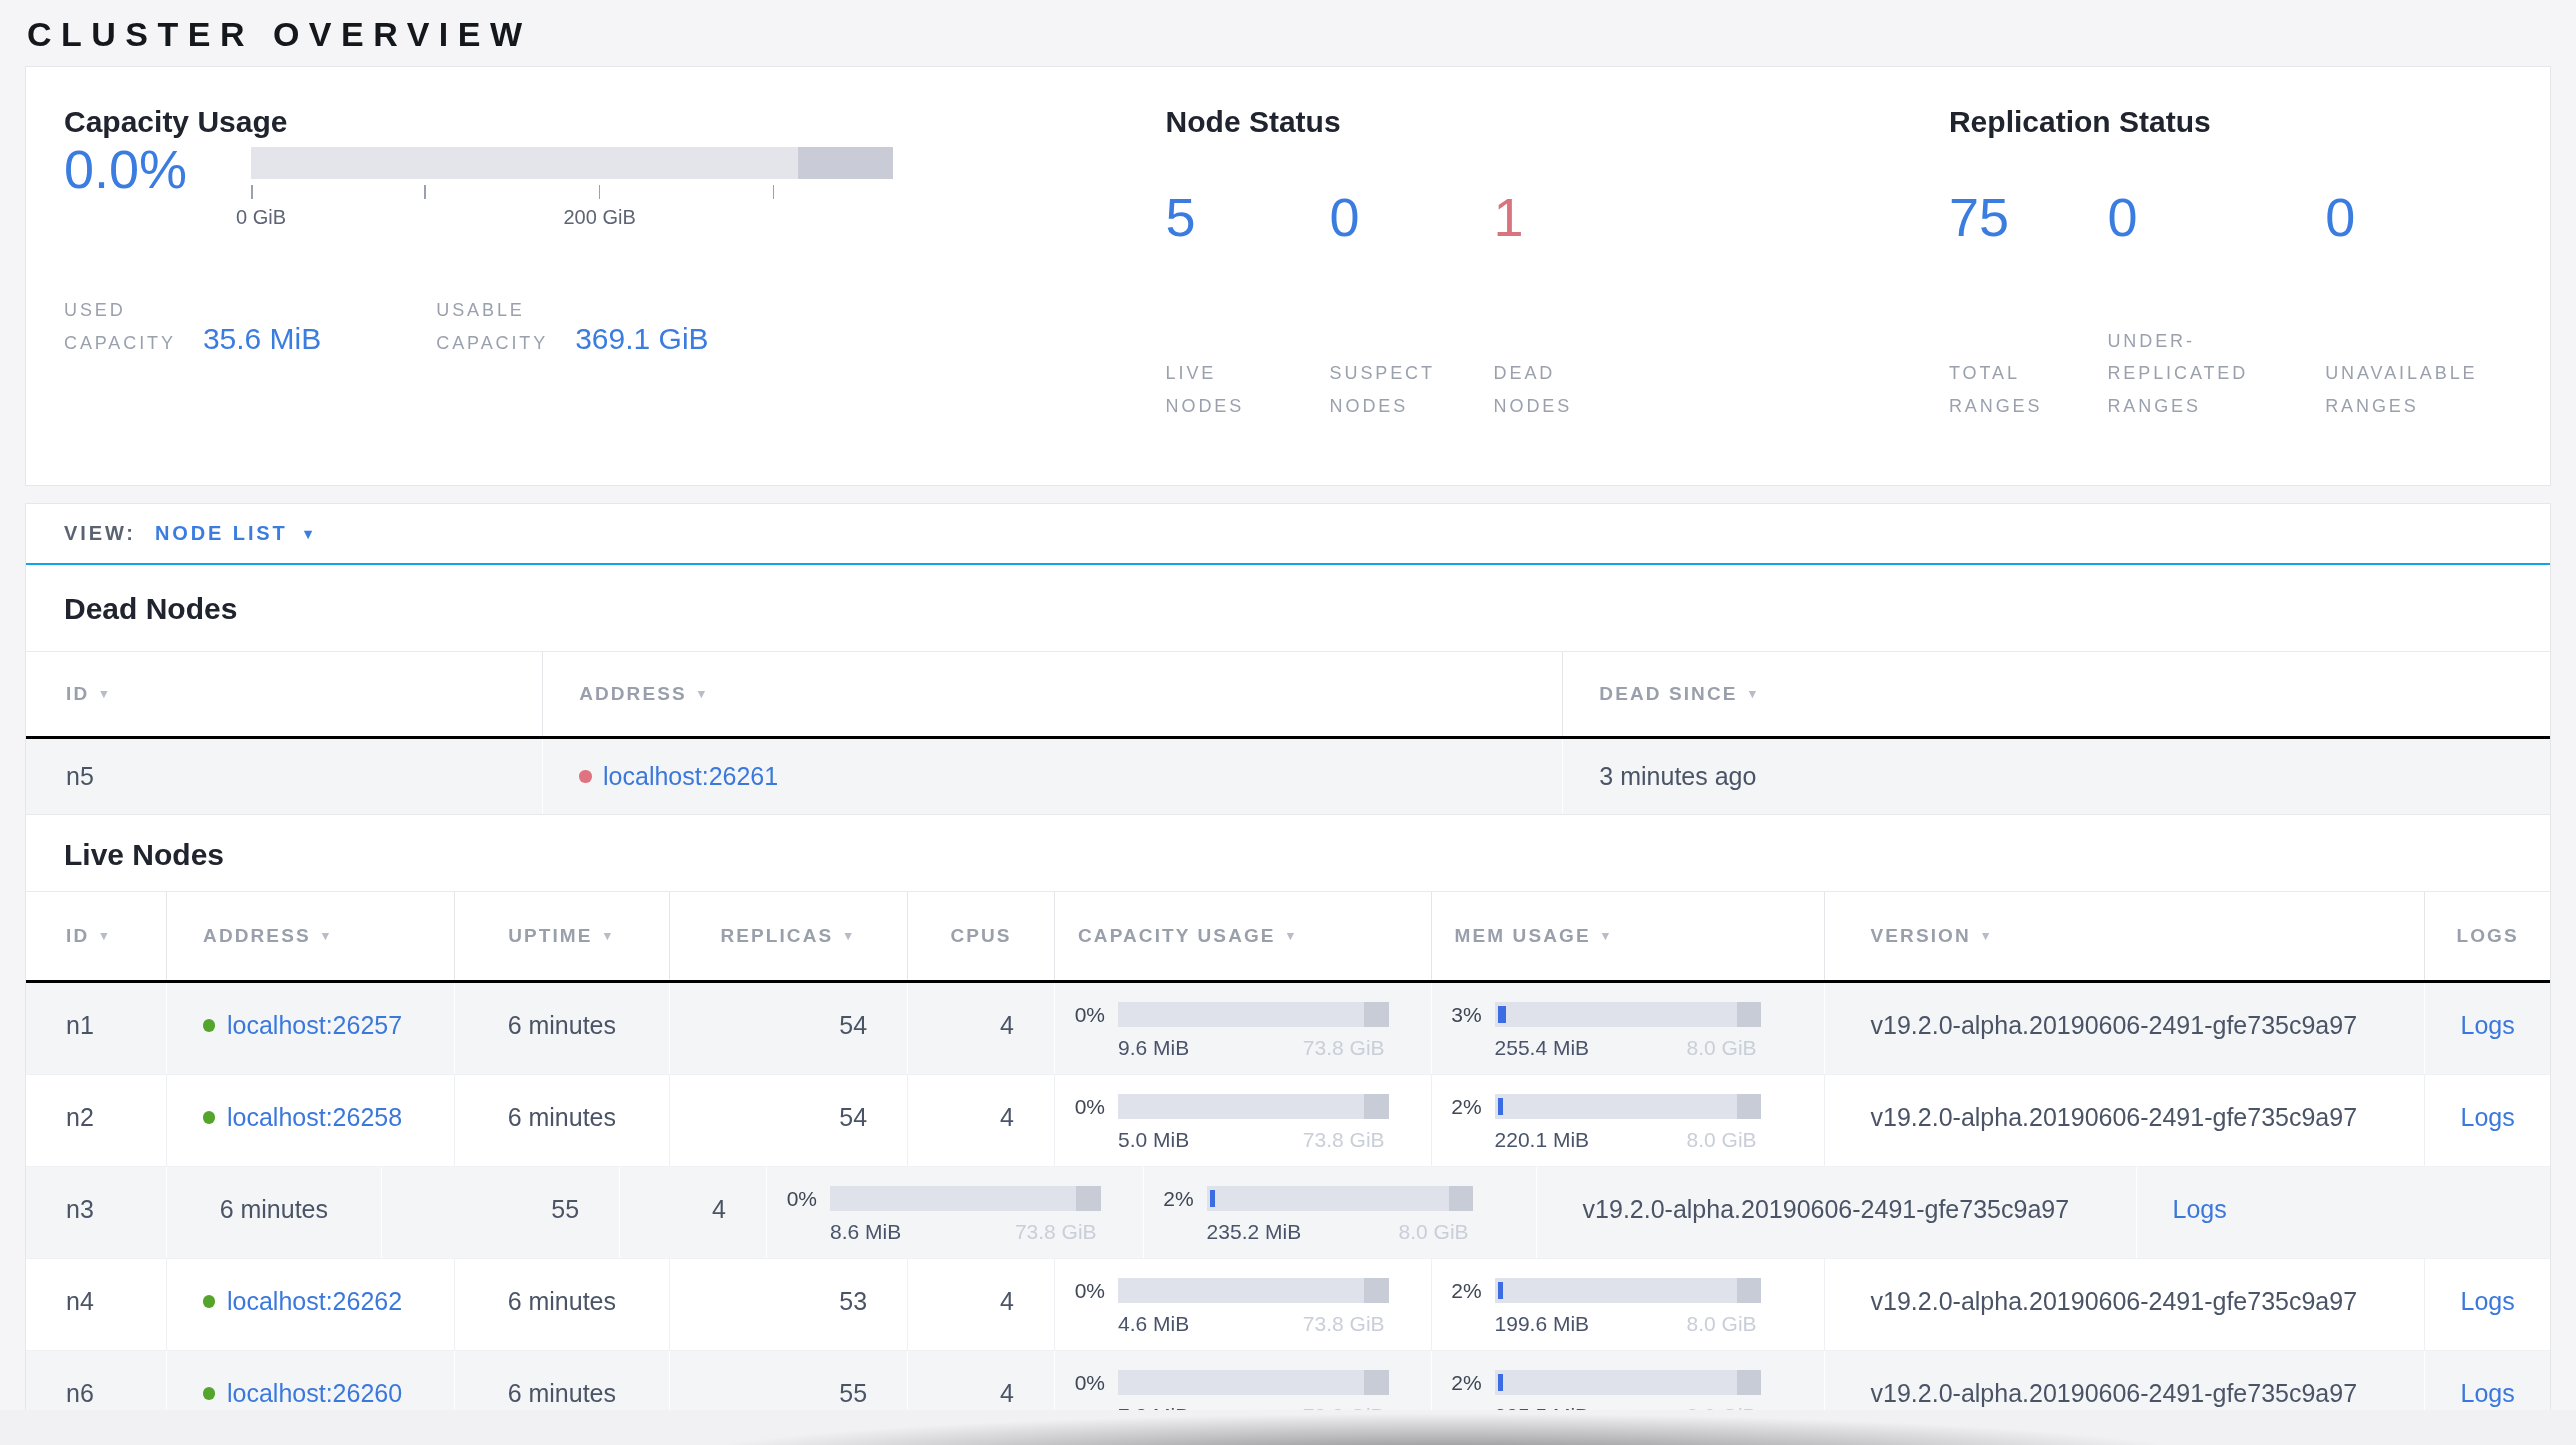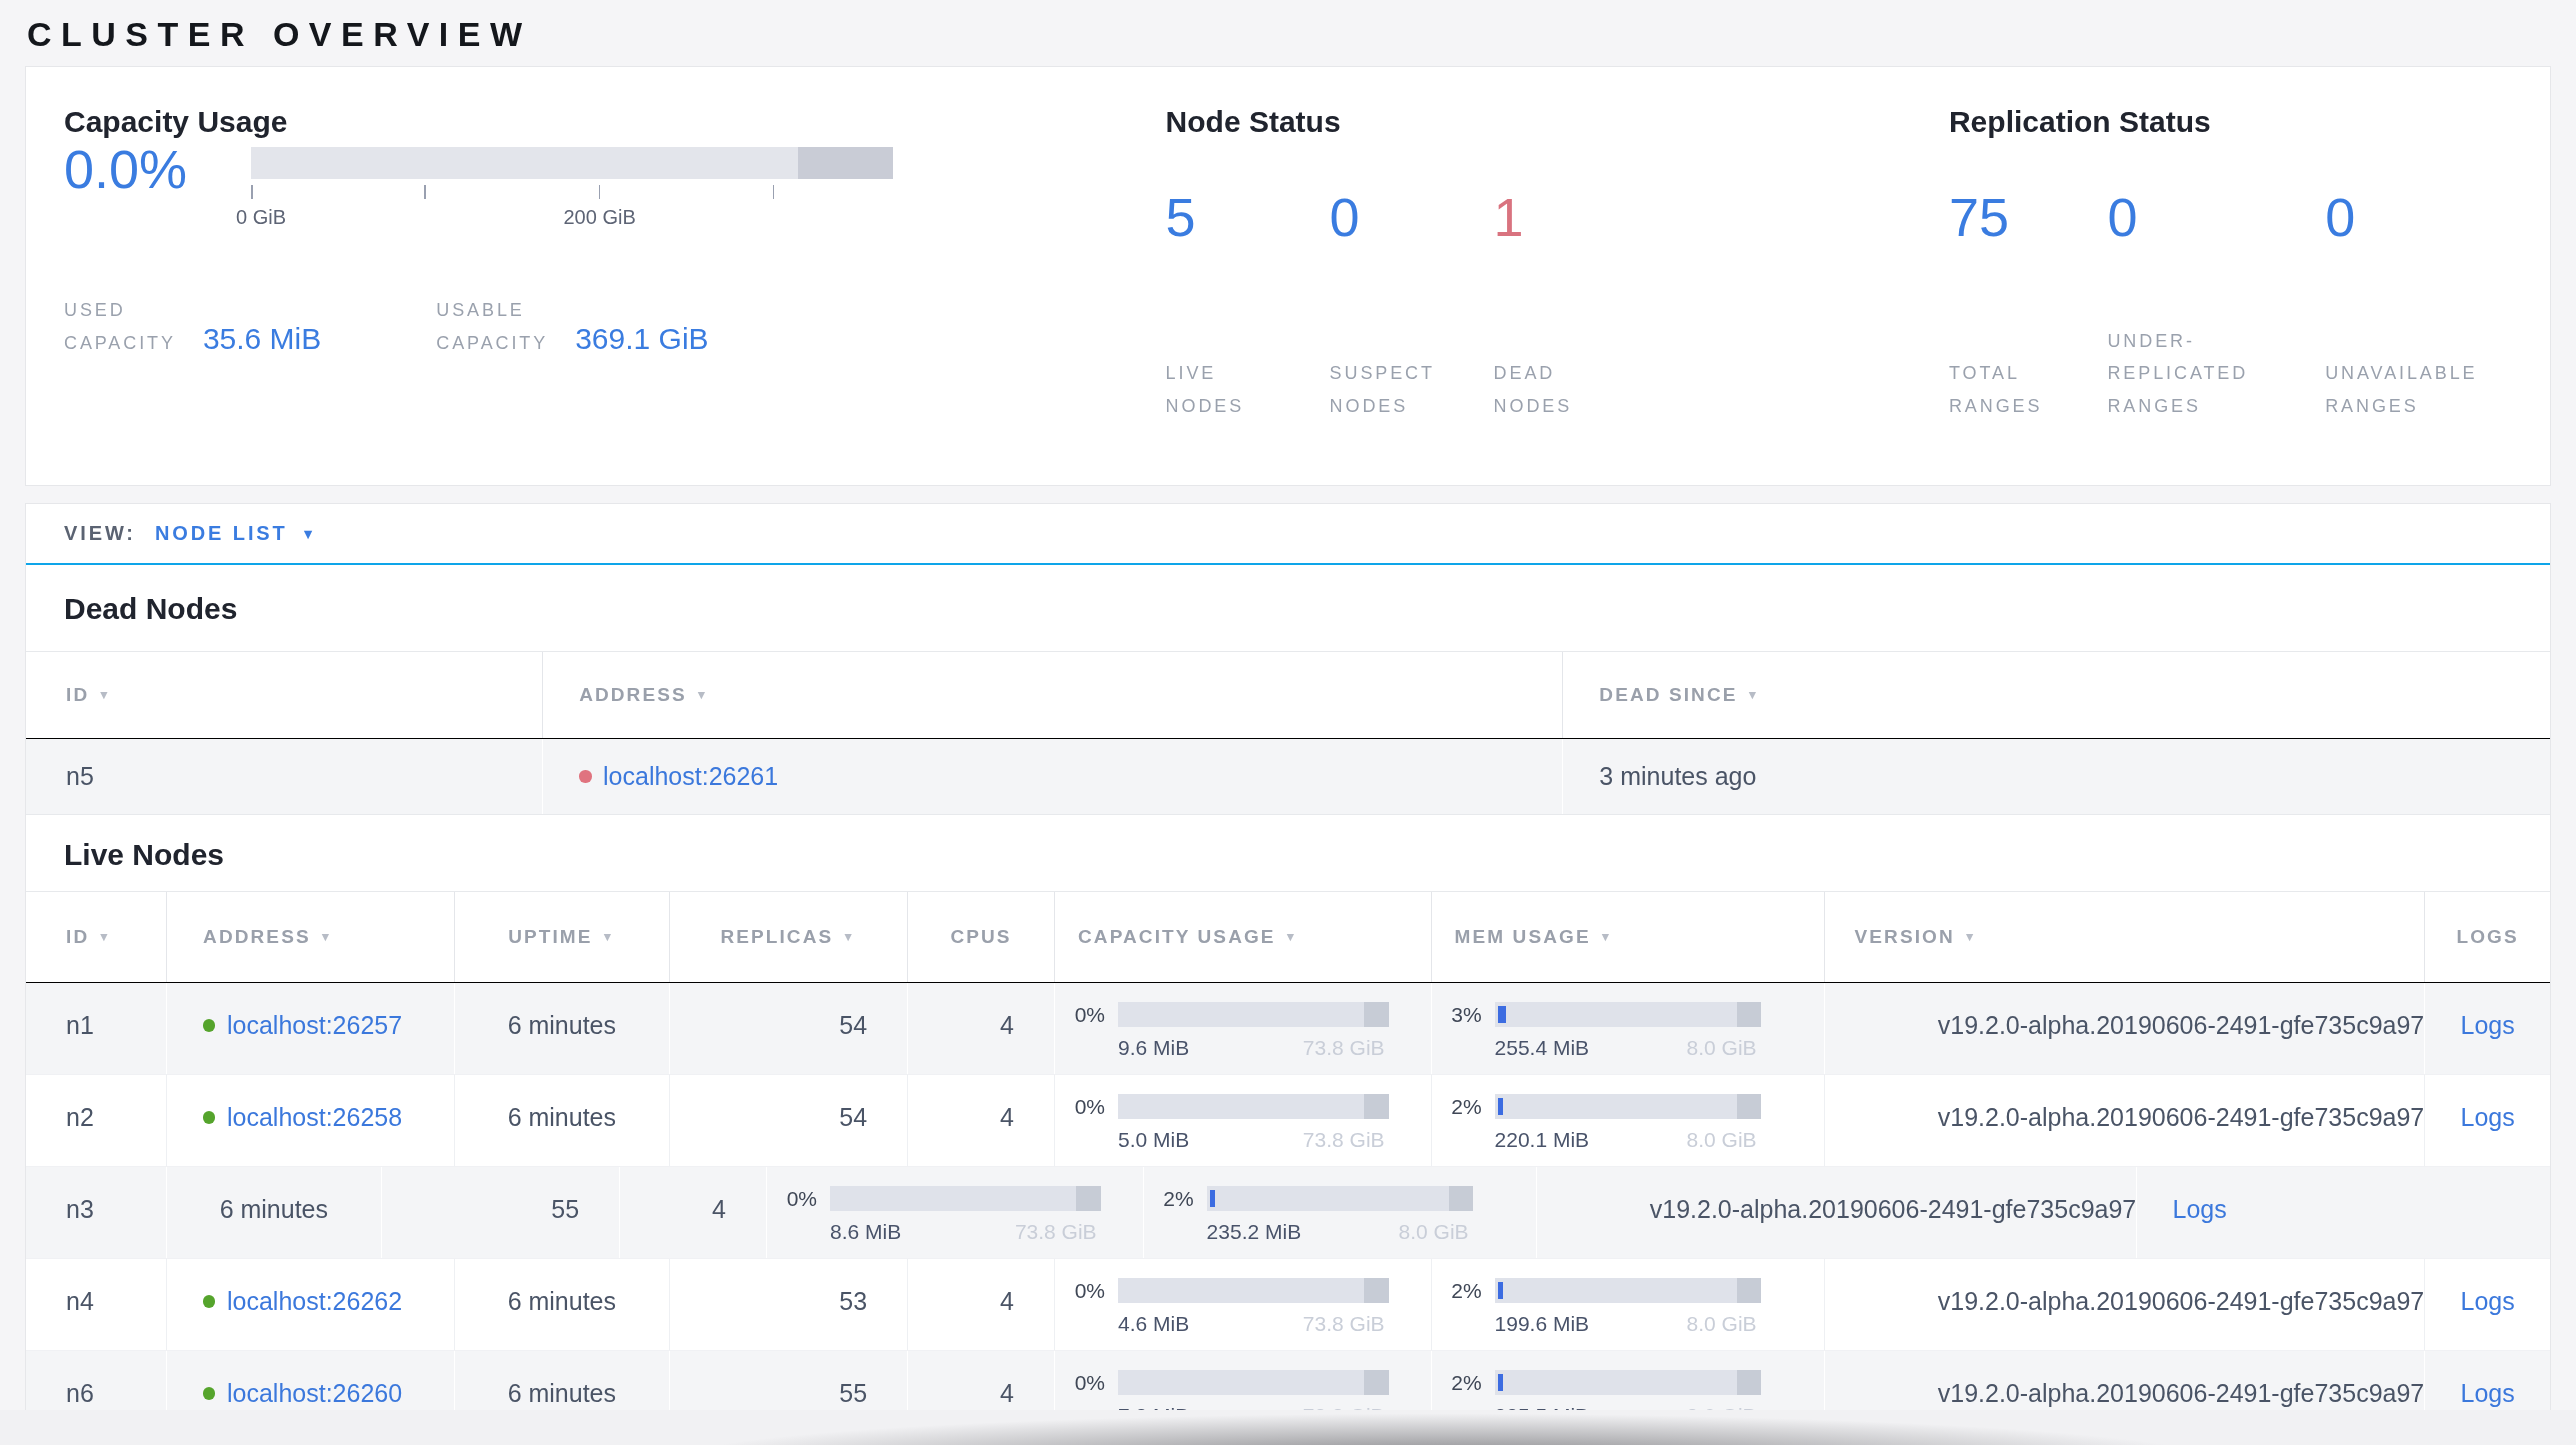--- a/index.html
+++ b/index.html
@@ -57,21 +57,21 @@
   .view-label{font-size:20px;letter-spacing:2.9px;color:#5b6372;font-weight:600;}
   .view-selected{font-size:20px;letter-spacing:2.9px;color:#3a7ce0;font-weight:600;margin-left:19px;cursor:pointer;display:flex;align-items:center;}
   .view-caret{font-size:14.3px;color:#3a7ce0;margin-left:13.4px;}
   .tbl-heading{font-size:30px;font-weight:700;color:#20242e;margin:25px 0 23px 38px;line-height:38px;}
   .tbl-heading.live{margin-top:21px;margin-bottom:17px;}
 
   
   .t-row{display:flex;width:100%;box-sizing:border-box;}
   .t-cell{box-sizing:border-box;border-left:1px solid transparent;}
   .t-row .t-cell:first-child{border-left:none !important;}
-  .t-head{border-top:1px solid #e7e9ec;border-bottom:1px solid #000000;background:#ffffff;}
+  .t-head{border-top:1px solid #e7e9ec;border-bottom:3px solid #000000;background:#ffffff;}
   .t-head .t-cell{border-left-color:#e4e6ea;display:flex;align-items:center;font-size:19px;letter-spacing:2.1px;color:#9aa0ab;font-weight:600;}
   .sort-caret{font-size:12.4px;color:#b7bcc6;margin-left:8.6px;}
   .row-gray{background:#f4f5f7;}
   .row-gray .t-cell{border-left-color:#ffffff;}
   .row-white{background:#ffffff;}
   .row-white .t-cell{border-left-color:#eef0f3;}
   .cell-text{font-size:25px;color:#4a5466;line-height:31px;}
   .link{font-size:25px;color:#3b78dc;line-height:31px;text-decoration:none;cursor:pointer;}
   .dot{display:inline-block;width:12.4px;height:12.4px;border-radius:50%;margin-right:11.5px;flex:none;}
   .dot-live{background:#55a42c;}
@@ -88,21 +88,21 @@
   
   .live-head{height:92px;}
   .live-row{height:92px;border-bottom:1px solid #f0f1f4;}
   .lcol-id{width:5.55%;padding-left:40px;}
   .lcol-addr{width:11.41%;padding-left:36px;}
   .lcol-uptime{width:8.50%;justify-content:center;text-align:center;}
   .lcol-replicas{width:9.45%;}
   .lcol-cpus{width:5.82%;}
   .lcol-cap{width:14.92%;}
   .lcol-mem{width:15.57%;}
-  .lcol-version{width:23.80%;padding-left:30px;text-align:right;}
+  .lcol-version{width:23.80%;padding-left:46px;}
   .lcol-logs{width:4.98%;justify-content:center;text-align:center;}
   .t-head .lcol-replicas,.t-head .lcol-cpus{justify-content:center;padding-right:0;}
   .t-head .lcol-cap{padding-left:23px;}
   .t-head .lcol-mem{padding-left:23px;}
   .live-row .t-cell{display:block;padding-top:27px;}
   .live-row .num-right{text-align:right;padding-right:40px;}
   .live-row .addr-flex{display:flex;align-items:center;}
   .live-row .lcol-uptime{text-align:center;}
 
   

